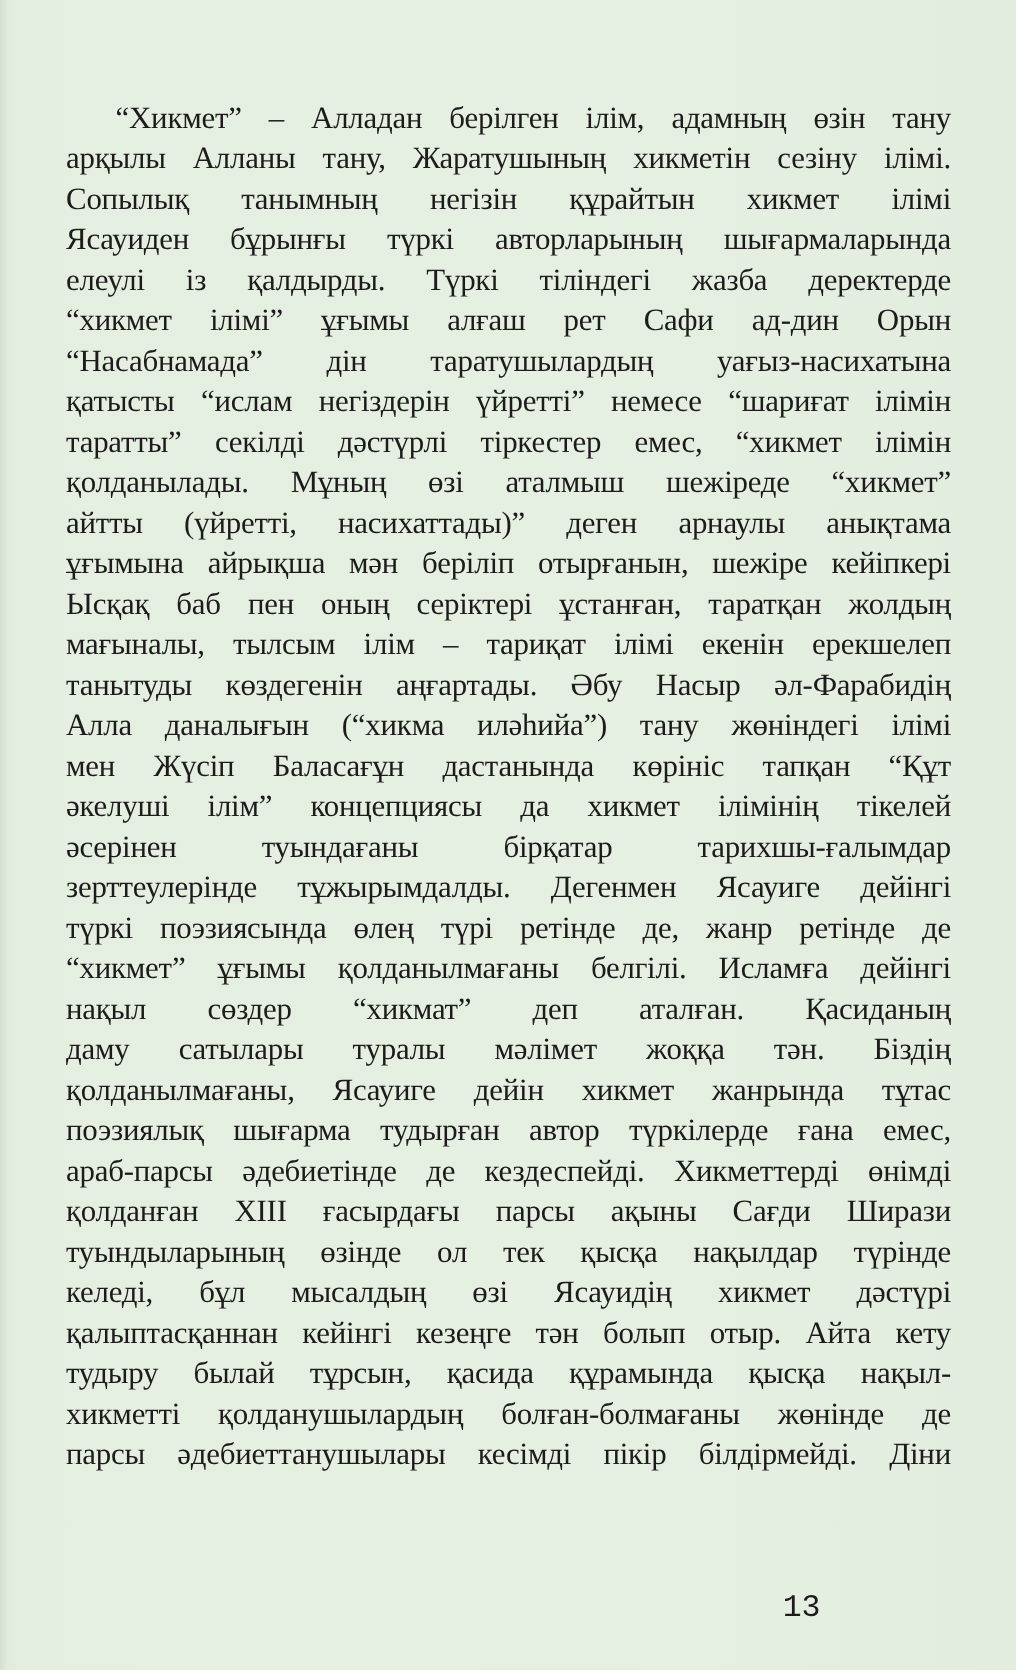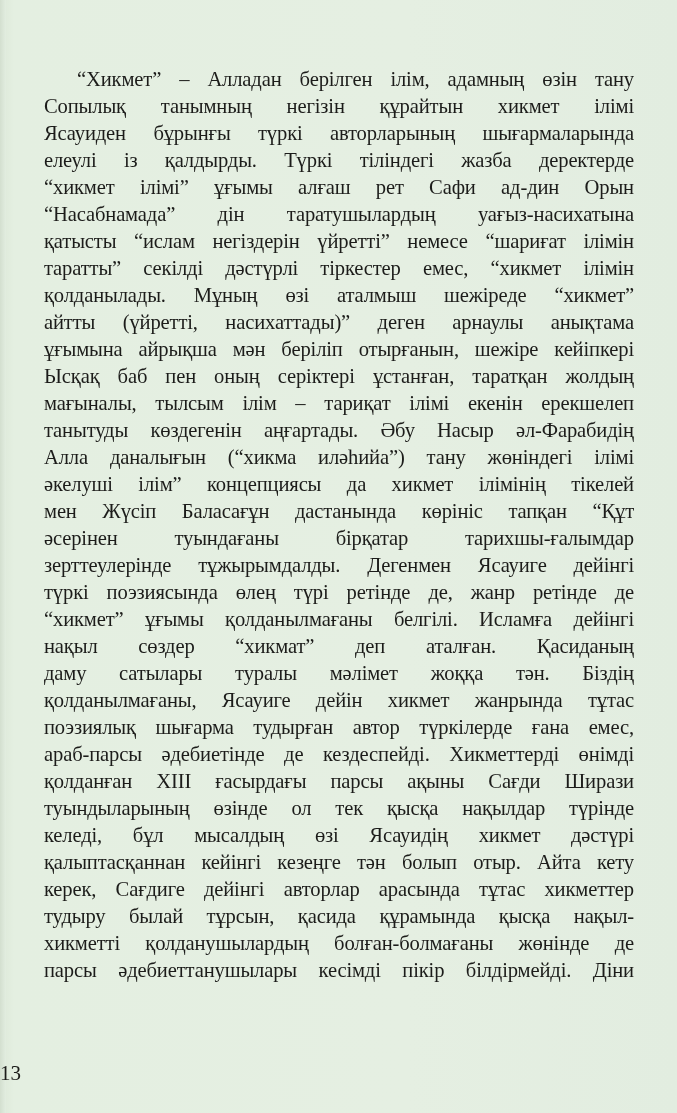--- a/index.html
+++ b/index.html
@@ -49,64 +49,64 @@
       overflow: visible;
     }
     .line.first {
       padding-left: 33px;
     }
     .page-number {
       position: absolute;
       left: 0;
       width: 547px;
       top: 1061px;
-      text-align: left;
-      font-family: Liberation Serif, serif;
+      text-align: right;
+      font-family: Liberation Mono, monospace;
       font-size: 21px;
       color: #1c1c1a;
     }
   </style>
 </head>
 <body>
 
 <div class="page">
   <div class="left-edge"></div>
 
   <div class="body-text">
     <span class="line first">“Хикмет” – Алладан берілген ілім, адамның өзін тану</span>
+    <span class="line">арқылы Алланы тану, Жаратушының хикметін сезіну ілімі.</span>
     <span class="line">Сопылық танымның негізін құрайтын  хикмет ілімі</span>
     <span class="line">Ясауиден бұрынғы түркі авторларының шығармаларында</span>
     <span class="line">елеулі із қалдырды. Түркі тіліндегі жазба деректерде</span>
     <span class="line">“хикмет ілімі” ұғымы алғаш рет Сафи ад-дин Орын</span>
     <span class="line">“Насабнамада” дін таратушылардың уағыз-насихатына</span>
     <span class="line">қатысты “ислам негіздерін үйретті” немесе “шариғат ілімін</span>
     <span class="line">таратты” секілді дәстүрлі тіркестер емес, “хикмет ілімін</span>
     <span class="line">қолданылады. Мұның өзі аталмыш шежіреде “хикмет”</span>
     <span class="line">айтты (үйретті, насихаттады)” деген арнаулы анықтама</span>
     <span class="line">ұғымына айрықша мән беріліп отырғанын, шежіре кейіпкері</span>
     <span class="line">Ысқақ баб пен оның серіктері ұстанған, таратқан жолдың</span>
     <span class="line">мағыналы, тылсым ілім – тариқат ілімі екенін ерекшелеп</span>
     <span class="line">танытуды көздегенін аңғартады. Әбу Насыр әл-Фарабидің</span>
     <span class="line">Алла даналығын (“хикма иләһийа”) тану жөніндегі ілімі</span>
+    <span class="line">мен Жүсіп Баласағұн дастанында көрініс тапқан “Құт</span>
     <span class="line">әкелуші ілім” концепциясы да хикмет ілімінің тікелей</span>
-    <span class="line">мен Жүсіп Баласағұн дастанында көрініс тапқан “Құт</span>
     <span class="line">әсерінен туындағаны бірқатар тарихшы-ғалымдар</span>
     <span class="line">зерттеулерінде тұжырымдалды. Дегенмен Ясауиге дейінгі</span>
     <span class="line">түркі поэзиясында өлең түрі ретінде де, жанр ретінде де</span>
     <span class="line">“хикмет” ұғымы қолданылмағаны белгілі. Исламға дейінгі</span>
     <span class="line">нақыл сөздер “хикмат” деп аталған. Қасиданың</span>
     <span class="line">даму сатылары туралы мәлімет жоққа тән. Біздің</span>
     <span class="line">қолданылмағаны, Ясауиге дейін хикмет жанрында тұтас</span>
     <span class="line">поэзиялық шығарма тудырған автор түркілерде ғана емес,</span>
     <span class="line">араб-парсы әдебиетінде де кездеспейді. Хикметтерді өнімді</span>
     <span class="line">қолданған XIII ғасырдағы парсы ақыны Сағди Ширази</span>
     <span class="line">туындыларының өзінде ол тек қысқа нақылдар түрінде</span>
     <span class="line">келеді, бұл мысалдың өзі Ясауидің хикмет дәстүрі</span>
     <span class="line">қалыптасқаннан кейінгі кезеңге тән болып отыр. Айта кету</span>
-    <span class="line">керек, Сағдиге дейінгі авторлар арасында тұтас хикметтер</span>
     <span class="line">тудыру былай тұрсын, қасида құрамында қысқа нақыл-</span>
     <span class="line">хикметті қолданушылардың болған-болмағаны жөнінде де</span>
     <span class="line">парсы әдебиеттанушылары кесімді пікір білдірмейді. Діни</span>
 
   </div>
 
   <div class="page-number">13</div>
 </div>
 
 </body></html>

